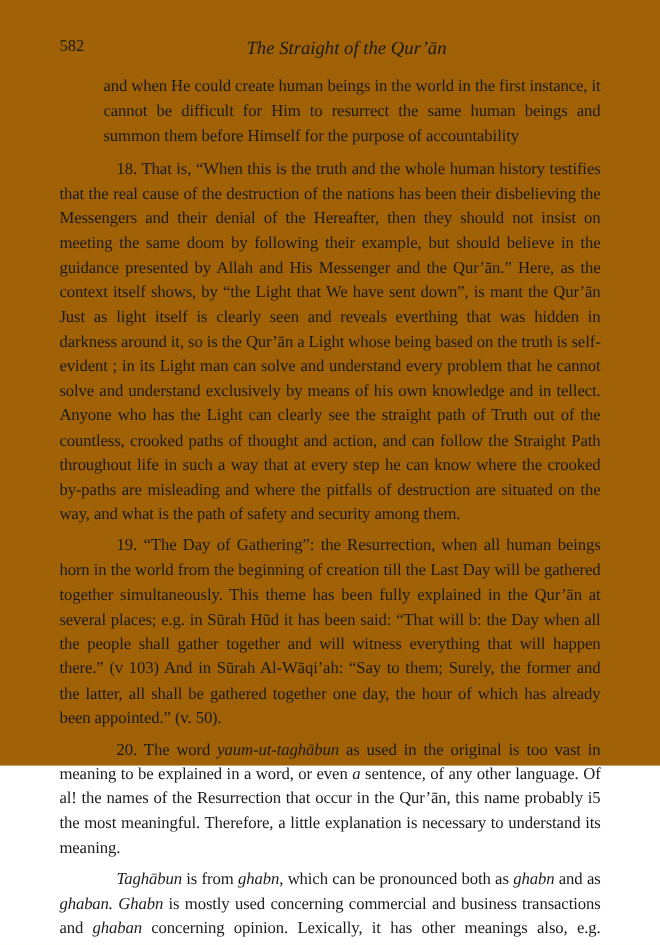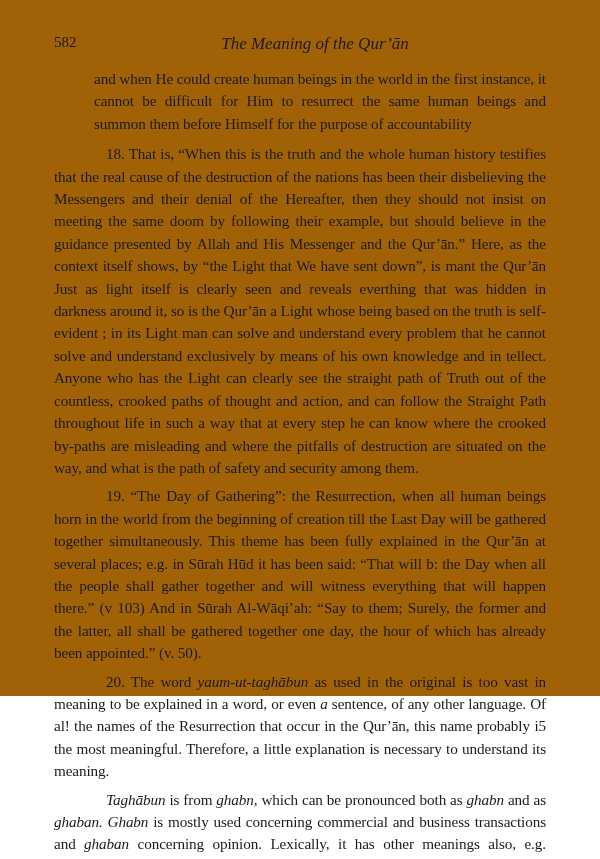--- a/index.html
+++ b/index.html
@@ -18,21 +18,21 @@
   .para.indent { text-indent: 52px; }
   .para.first { margin-bottom: 8px; margin-left: 40px; }
   i { font-style: italic; }
 </style>
 </head>
 <body>
 
 <div class="page">
   <div class="header">
     <span class="page-number">582</span>
-    <div class="running-title">The Meaning of the Qur’ān</div>
+    <div class="running-title">The Straight of the Qur’ān</div>
   </div>
 
   <div class="body">
     <p class="para first"><span>and when He could create human beings in the world in the first instance, it cannot be difficult for Him to resurrect the same human beings and summon them before Himself for the purpose of accountability</span></p>
     <p class="para indent"><span>18. That is, “When this is the truth and the whole human history testifies that the real cause of the destruction of the nations has been their disbelieving the Messengers and their denial of the Hereafter, then they should not insist on meeting the same doom by following their example, but should believe in the guidance presented by Allah and His Messenger and the Qur’ān.” Here, as the context itself shows, by “the Light that We have sent down”, is mant the Qur’ān Just as light itself is clearly seen and reveals everthing that was hidden in darkness around it, so is the Qur’ān a Light whose being based on the truth is self-evident ; in its Light man can solve and understand every problem that he cannot solve and understand exclusively by means of his own knowledge and in tellect. Anyone who has the Light can clearly see the straight path of Truth out of the countless, crooked paths of thought and action, and can follow the Straight Path throughout life in such a way that at every step he can know where the crooked by-paths are misleading and where the pitfalls of destruction are situated on the way, and what is the path of safety and security among them.</span></p>
     <p class="para indent"><span>19. “The Day of Gathering”: the Resurrection, when all human beings horn in the world from the beginning of creation till the Last Day will be gathered together simultaneously. This theme has been fully explained in the Qur’ān at several places; e.g. in Sūrah Hūd it has been said: “That will b: the Day when all the people shall gather together and will witness everything that will happen there.” (v 103) And in Sūrah Al-Wāqi’ah: “Say to them; Surely, the former and the latter, all shall be gathered together one day, the hour of which has already been appointed.” (v. 50).</span></p>
     <p class="para indent"><span>20. The word </span><i>yaum-ut-taghābun</i><span> as used in the original is too vast in meaning to be explained in a word, or even </span><i>a</i><span> sentence, of any other language. Of al! the names of the Resurrection that occur in the Qur’ān, this name probably i5 the most meaningful. Therefore, a little explanation is necessary to understand its meaning.</span></p>
     <p class="para indent"><i>Taghābun</i><span> is from </span><i>ghabn,</i><span> which can be pronounced both as </span><i>ghabn</i><span> and as </span><i>ghaban.</i><span> </span><i>Ghabn</i><span> is mostly used concerning commercial and business transactions and </span><i>ghaban</i><span> concerning opinion. Lexically, it has other meanings also, e.g. heedlessness, forgetfulness, a person’s being deprived of his share, a man’s harming another inadvertently in business or mutual dealing, etc.</span></p>
 
   </div>

